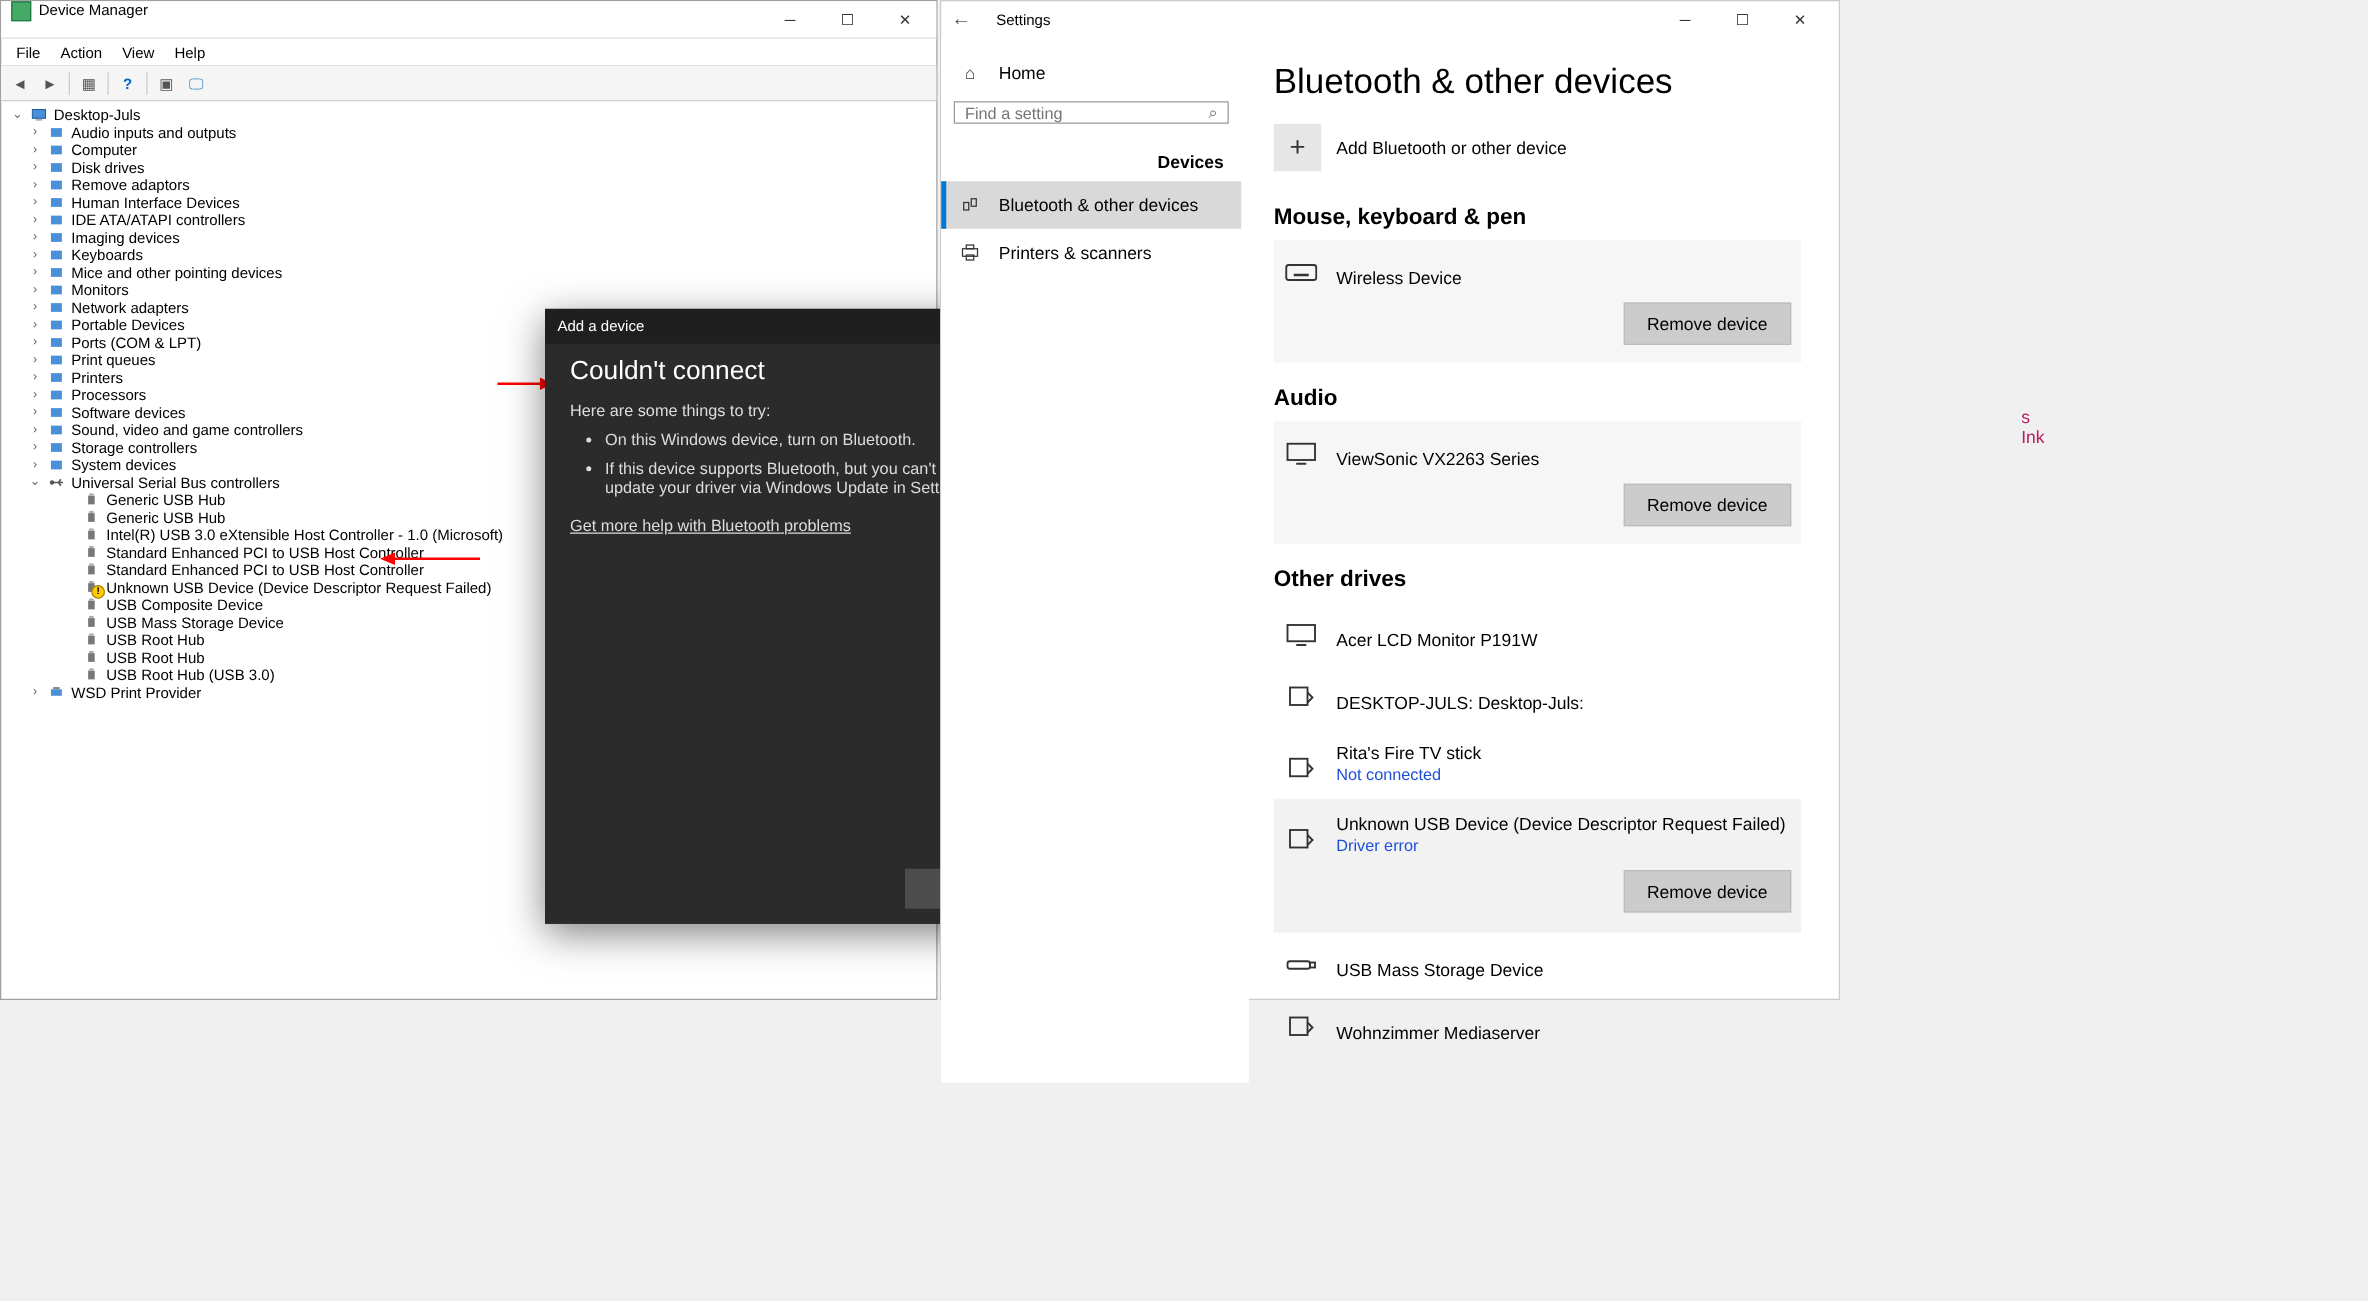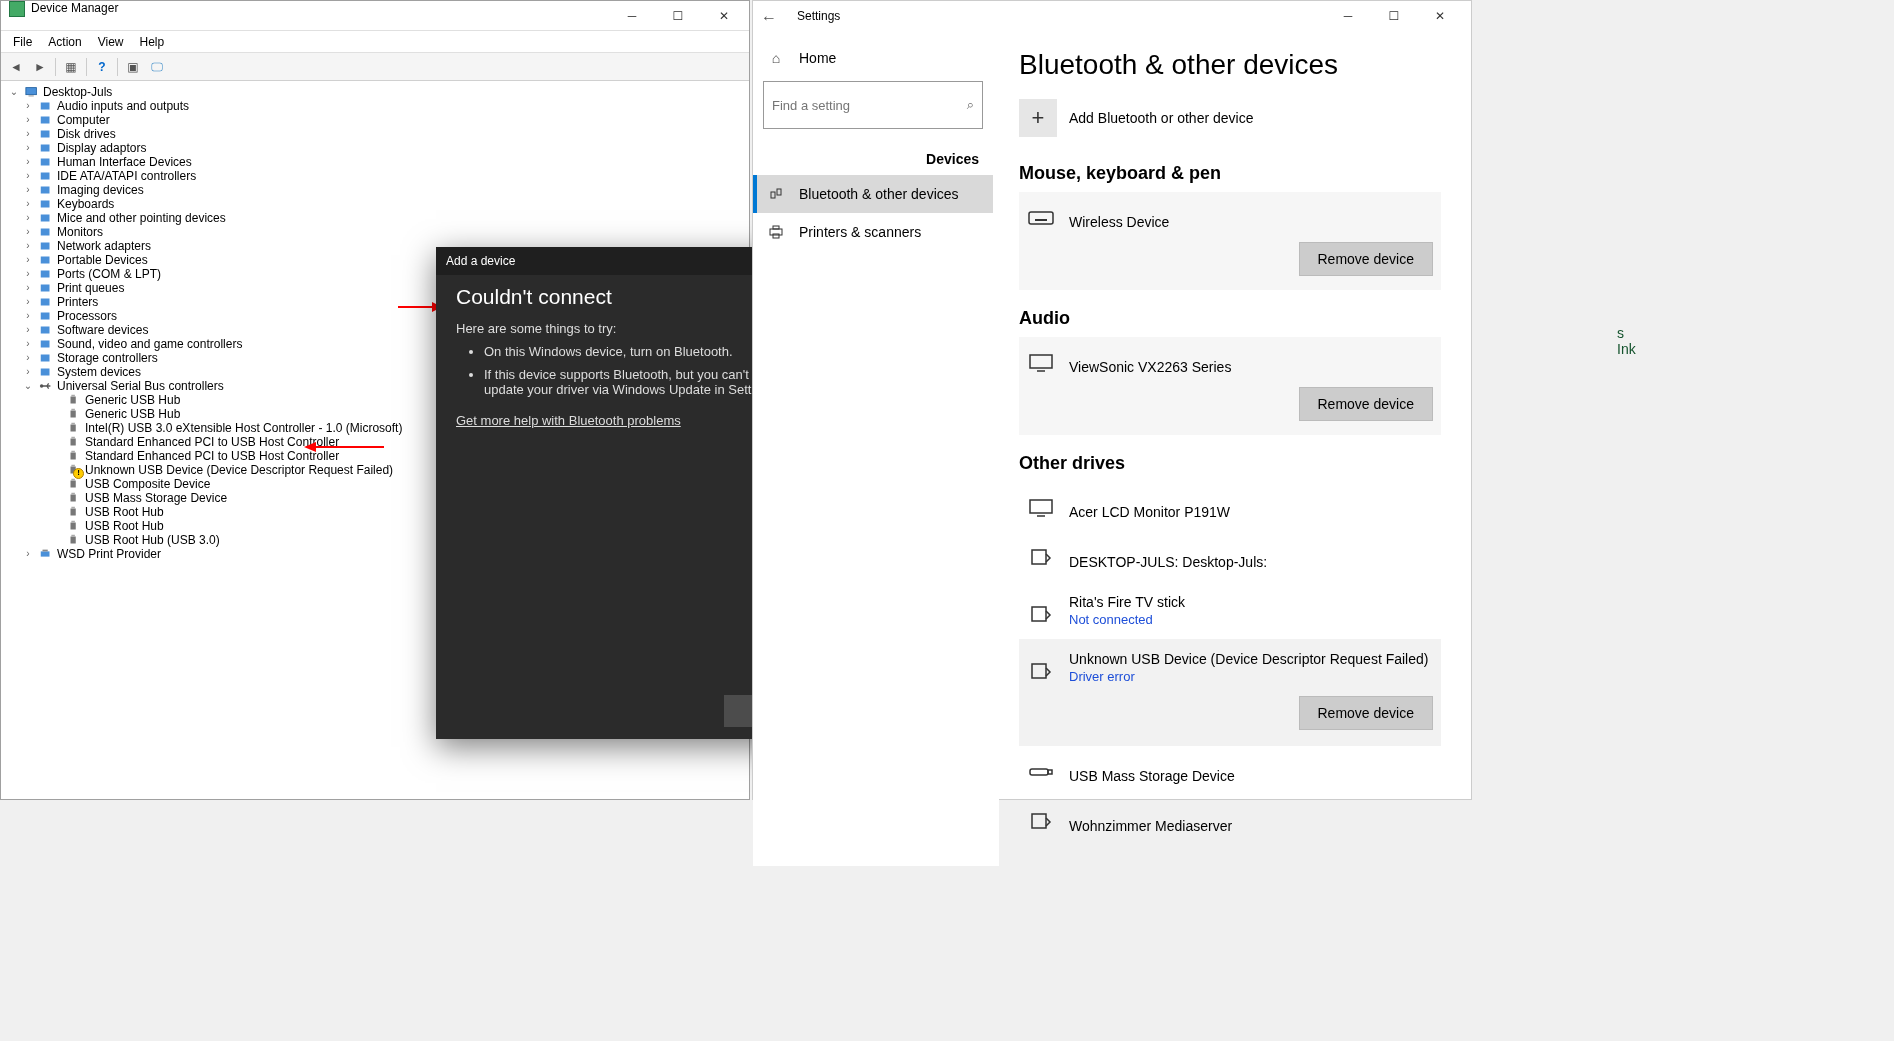--- a/index.html
+++ b/index.html
@@ -166,21 +166,21 @@
   }
   .side-item {
     display: flex; align-items: center;
     padding: 10px 14px; gap: 14px;
     font-size: 14px;
   }
   .side-item .ico { width: 18px; height: 18px; display: inline-flex; align-items: center; justify-content: center; color: #444; }
   .side-item.active { background: #d9d9d9; border-left: 4px solid #0078d4; padding-left: 10px; }
   .side-search {
     margin: 4px 10px 14px 10px;
-    height: 48px; border: 1px solid #999;
+    height: 18px; border: 1px solid #999;
     display: flex; align-items: center; padding: 0 8px;
     font-size: 13px; color: #666;
   }
   .side-search input {
     flex: 1; border: none; outline: none; font-size: 13px; background: transparent;
   }
   .side-heading {
     padding: 8px 14px; font-weight: 600; font-size: 14px; text-align: right;
   }
 
@@ -293,21 +293,21 @@
           </span>
           <span>Disk drives</span>
         </div>
         <div class="tree-node indent-1">
           <span class="tree-expander">›</span>
           <span class="tree-ico">
             <svg viewBox="0 0 16 12">
               <rect x="2" y="2" width="10" height="8" class="cat"></rect>
             </svg>
           </span>
-          <span>Display adaptors</span>
+          <span>Remove adaptors</span>
         </div>
         <div class="tree-node indent-1">
           <span class="tree-expander">›</span>
           <span class="tree-ico">
             <svg viewBox="0 0 16 12">
               <rect x="2" y="2" width="10" height="8" class="cat"></rect>
             </svg>
           </span>
           <span>Human Interface Devices</span>
         </div>
@@ -657,21 +657,21 @@
       <div class="side-item">
         <span class="ico">
           <svg width="16" height="16" viewBox="0 0 16 16">
               <rect x="2" y="5" width="12" height="6" fill="none" stroke="#333"></rect>
               <rect x="5" y="2" width="6" height="3" fill="none" stroke="#333"></rect>
               <rect x="5" y="10" width="6" height="4" fill="none" stroke="#333"></rect>
             </svg>
         </span>
         <span>Printers &amp; scanners</span>
       </div>
-      <div style="position:absolute; left:864px; top:324px; font-size:14px; color:#14532d;">s Ink</div>
+      <div style="position:absolute; left:864px; top:324px; font-size:14px; color:#be185d;">s Ink</div>
     </div>
 
     <div class="settings-main">
       <h1>Bluetooth &amp; other devices</h1>
 
       <div class="add-bt">
         <div class="plus">+</div>
         <span>Add Bluetooth or other device</span>
       </div>
 

